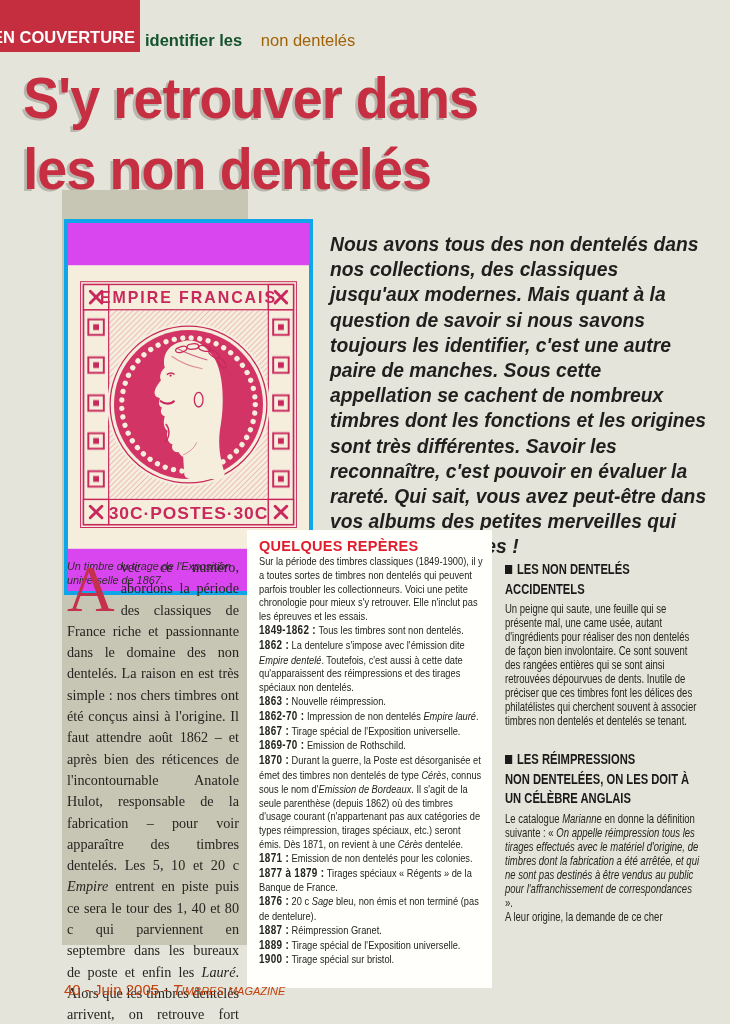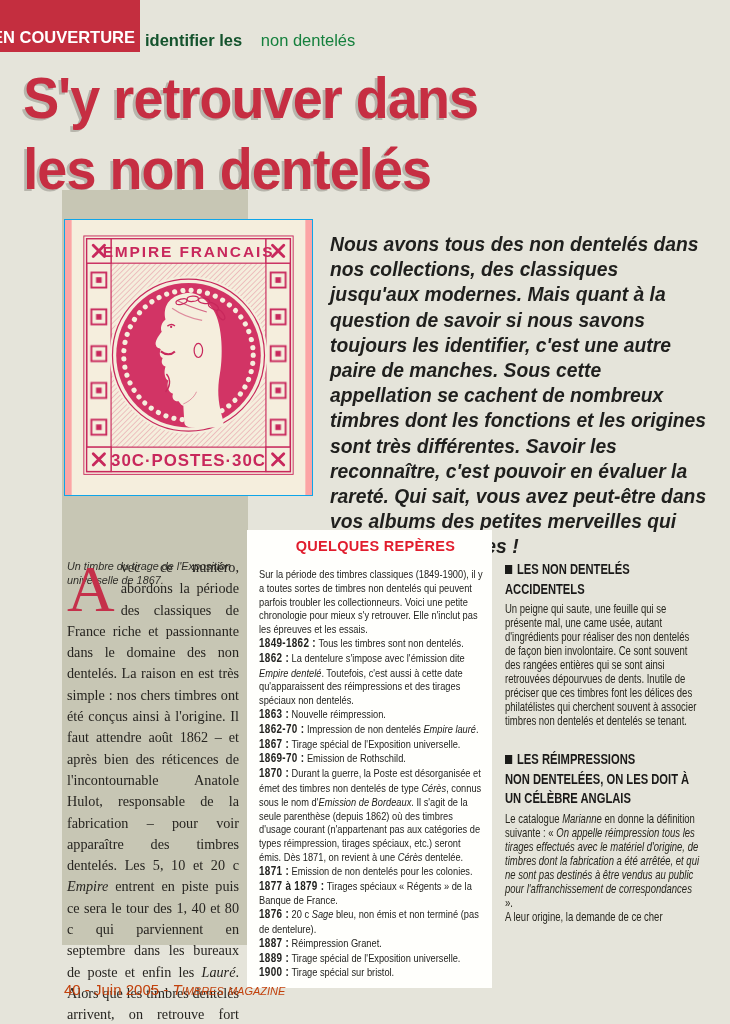--- a/index.html
+++ b/index.html
@@ -5,51 +5,51 @@
   html,body { margin:0; padding:0; background:#e5e4da; }
   .page { position:relative; width:730px; height:1024px; background:#e5e4da;
           font-family:"Liberation Sans",sans-serif; overflow:hidden; }
 
   
   .redblock { position:absolute; left:0; top:0; width:140px; height:52px; background:#c42e3f; }
   .redblock .tag { position:absolute; right:5px; bottom:5px; color:#fff; font-weight:bold;
                    font-size:16.5px; white-space:nowrap; }
   .kicker { position:absolute; left:145px; top:31px; font-size:16.5px; white-space:nowrap; }
   .kicker .gray { color:#14532d;font-weight:bold; }
-  .kicker .red  { color:#15803d;padding-left:14px; }
+  .kicker .red  { color:#a16207;padding-left:14px; }
 
   
   .title { position:absolute; left:0; top:62px; width:665px; 
            color:#c62e42; font-weight:bold; font-size:58px; line-height:71px;
            letter-spacing:-1px; text-shadow:-3px 2px 0 rgba(107,105,96,0.38); }
   .title .tline { transform:scaleX(.93); }
 
   
   .tanblock { position:absolute; left:62px; top:190px; width:186px; height:755px; background:#c7c6b4; }
-  .photo { position:absolute; left:64px; top:219px; width:249px; height:277px;
-           background:#fca5a5; border:1px solid #0ea5e9; box-sizing:border-box; }
+  .photo { position:absolute; left:64px; top:219px; width:249px; height:376px;
+           background:#d946ef; border:4px solid #0ea5e9; box-sizing:border-box; }
   .photo svg { display:block; width:100%; height:100%; }
   .caption { position:absolute; left:67px; top:519px; width:178px; font-style:italic;
              font-size:10.8px; line-height:13.5px; color:#2f2e29;margin-top:41px; }
 
   
   .intro { position:absolute; left:330px; top:232px; width:378px; font-weight:bold;
            font-style:italic; font-size:19.3px; line-height:25.2px; color:#1f1f1d; }
 
   
   .leftcol { position:absolute; left:67px; top:557px; width:172px;
              font-family:"Liberation Serif",serif; font-size:14.2px; line-height:21.3px;
              text-align:justify; color:#262420; }
   .dropcap { float:left; color:#c5304a; font-size:66px; line-height:54px;
              padding:5px 6px 0 0; font-family:"Liberation Serif",serif; }
 
   
   .whitebox { position:absolute; left:247px; top:530px; width:245px; height:458px;
               background:#fffffc; box-sizing:border-box; padding:8px 0 0 12px; }
-  .whitebox .hd { color:#e11d2d; font-weight:bold; font-size:14.5px; letter-spacing:.3px; margin-bottom:13px;text-align:center; }
+  .whitebox .hd { color:#e11d2d; font-weight:bold; font-size:14.5px; letter-spacing:.3px; margin-bottom:0; }
   .boxbody { width:281px; transform:scaleX(.8); transform-origin:left top;
              font-size:11.6px; line-height:13.8px; color:#232320; }
   .boxbody .entry b { font-size:12.4px; letter-spacing:.4px; }
 
   
   .rightcol { position:absolute; left:505px; top:560px; width:200px; }
   .rc-inner { width:245px; transform:scaleX(.8); transform-origin:left top; color:#26251d; }
   .rc-head { font-weight:bold; font-size:14px; line-height:19.5px; color:#191817; }
   .rc-sq { display:inline-block; width:9px; height:9px; background:#1a1a18; margin-right:6px; }
   .rc-body { font-size:11.9px; line-height:14px; margin-top:3px; }

